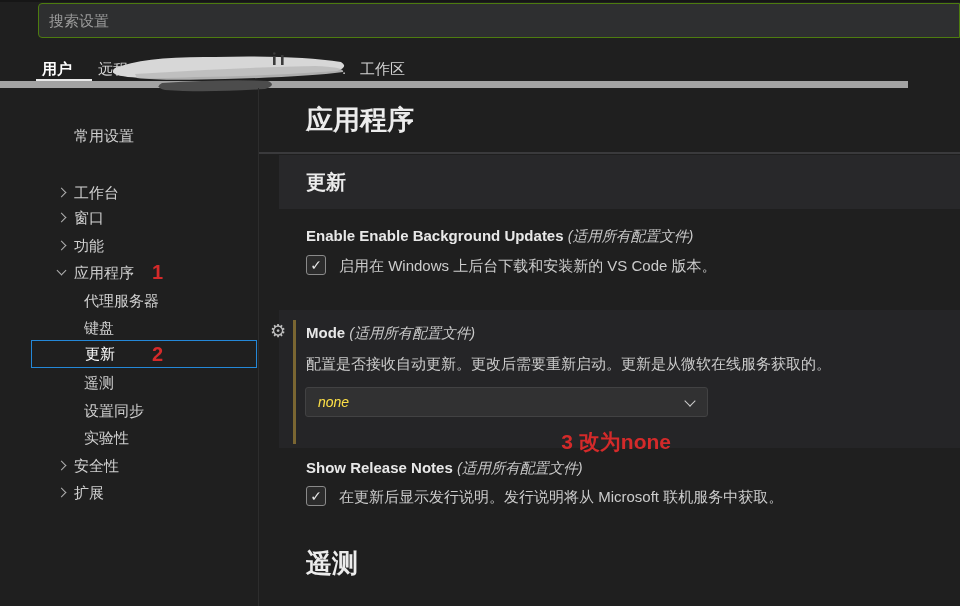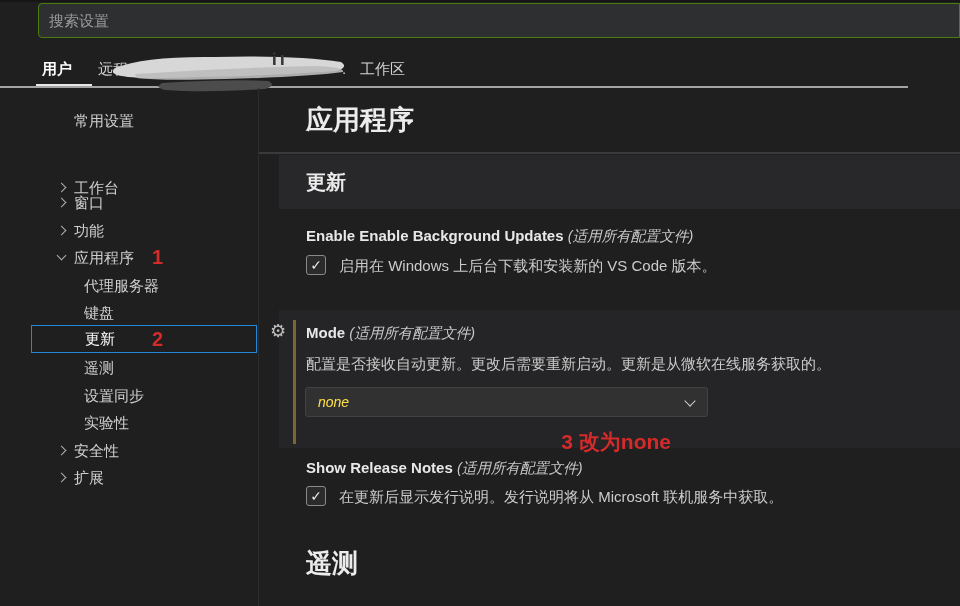--- a/index.html
+++ b/index.html
@@ -16,33 +16,33 @@
     position:absolute; left:38px; top:3px; width:922px; height:35px;
     background:#2e2f30; border:1px solid #4d7c0f; border-radius:4px 0 0 4px;
     display:flex; align-items:center;
   }
   .search-box input {
     width:100%; height:100%; background:transparent; border:none; outline:none;
     color:#d4d4d4; font-size:15px; padding:0 10px; font-family:inherit;
   }
   .search-box input::placeholder { color:#9a9a9a; }
   
-  .tabbar { position:absolute; left:0; top:50px; width:908px; height:38px; border-bottom:2px solid #a3a3a3; }
+  .tabbar { position:absolute; left:0; top:50px; width:908px; height:38px; border-bottom:7px solid #a3a3a3; }
   .tab { position:absolute; top:0; height:37px; line-height:37px; font-size:15px; color:#d2d2d2; cursor:pointer; }
   .tab.active { color:#ffffff; font-weight:bold; }
   .tab-underline { position:absolute; left:36px; bottom:0px; width:56px; height:2px; background:#e8e8e8; }
   .tab-user { left:42px; }
   .tab-remote { left:98px; }
   .tab-remote-suffix { position:absolute; left:342px; top:0; height:37px; line-height:37px; font-size:15px; color:#cfcfcf; }
   .tab-workspace { left:360px; }
   .scribble { position:absolute; left:105px; top:50px; width:250px; height:48px; pointer-events:none; }
   
   .toc { position:absolute; left:0; top:88px; width:258px; bottom:0; }
   .toc-divider { position:absolute; left:258px; top:88px; width:1px; bottom:0; background:#2d2d2d; }
-  .toc-row { position:absolute; left:0; width:258px; height:27px; line-height:27px; font-size:15px; color:#cfcfcf; cursor:pointer; }
+  .toc-row { position:absolute; left:0; width:258px; height:27px; line-height:27px; font-size:15px; color:#cfcfcf; cursor:pointer;margin-top:15px; }
   .toc-row .lbl { position:absolute; left:74px; white-space:nowrap; }
   .toc-row.child .lbl { left:84px; }
   .chev { position:absolute; left:58px; top:10px; width:7px; height:7px;
           border-right:1.5px solid #b0b0b0; border-bottom:1.5px solid #b0b0b0; }
   .chev.right { transform:rotate(-45deg); }
   .chev.down  { transform:rotate(45deg); top:8px; }
   .toc-row.sel { left:31px; width:226px; height:28px; line-height:26px; border:1px solid #2488d8; color:#ffffff; }
   .toc-row.sel .lbl { left:53px; }
   .annot { position:absolute; font-weight:bold; color:#d42a2a; }
   .annot-1 { left:152px; top:0; font-size:20px; }
@@ -96,21 +96,21 @@
     <rect x="168" y="6" width="2.6" height="9" fill="#3a3a3a"></rect>
     <rect x="176" y="5" width="2.6" height="10" fill="#3a3a3a"></rect>
     <circle cx="169.3" cy="3.5" r="1.3" fill="#3a3a3a"></circle>
     <path d="M57 33 Q 120 29 163 31 Q 172 35 160 39 Q 100 43 60 40 Q 49 37 57 33 Z" fill="#4c4c4c"></path>
   </svg>
 
   <div class="toc">
     <div class="toc-row" style="top:19px">
         <span class="lbl">常用设置</span>
       </div>
-    <div class="toc-row" style="top:86px">
+    <div class="toc-row" style="top:76px">
         <span class="chev right"></span>
         <span class="lbl">工作台</span>
       </div>
     <div class="toc-row" style="top:101px">
         <span class="chev right"></span>
         <span class="lbl">窗口</span>
       </div>
     <div class="toc-row" style="top:129px">
         <span class="chev right"></span>
         <span class="lbl">功能</span>

